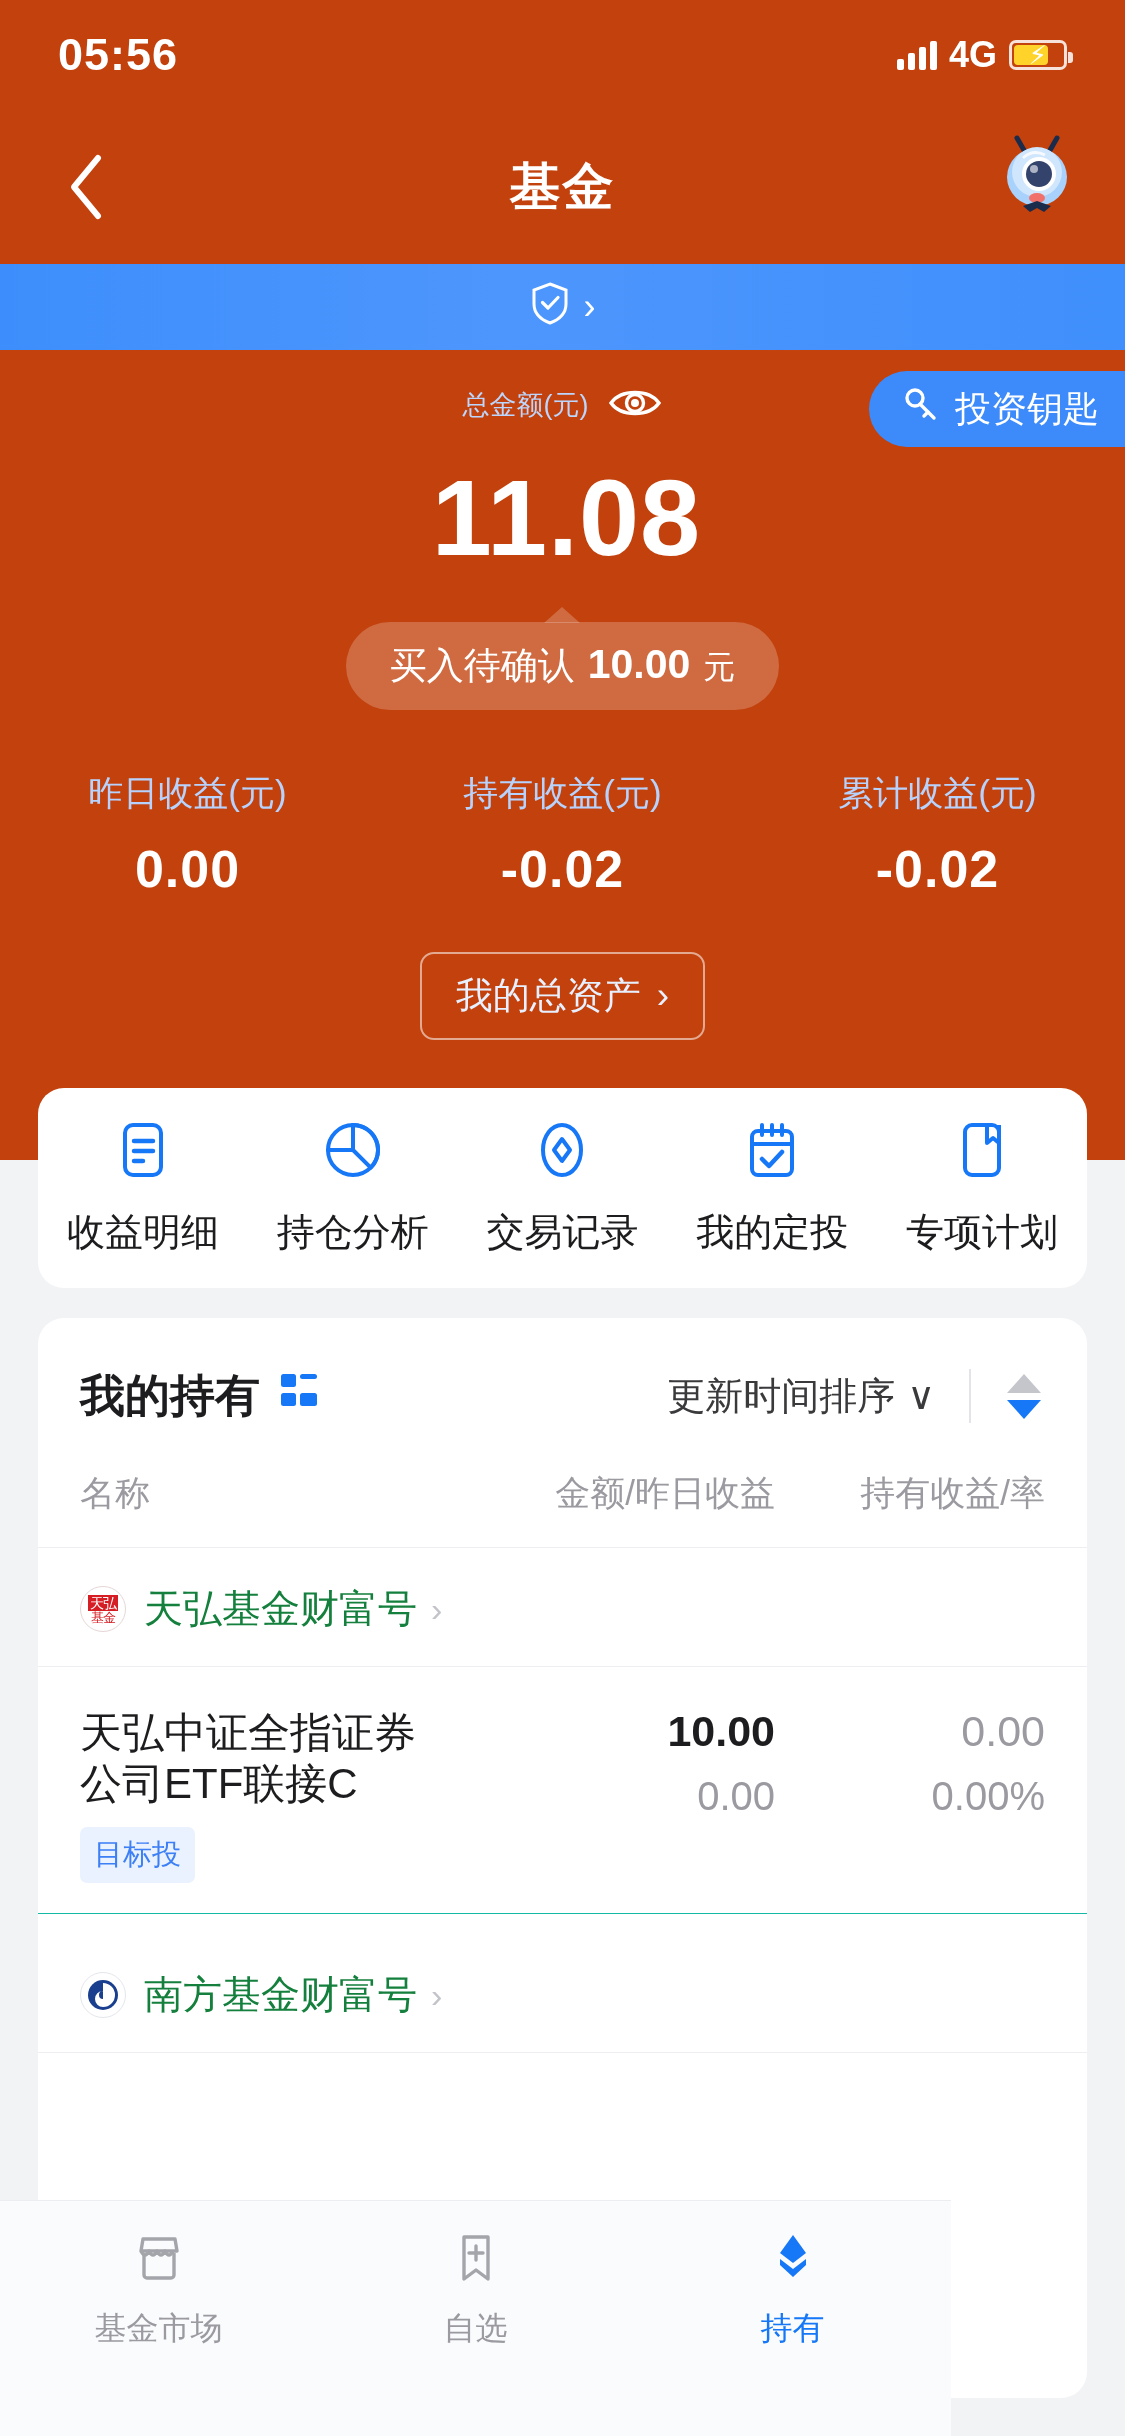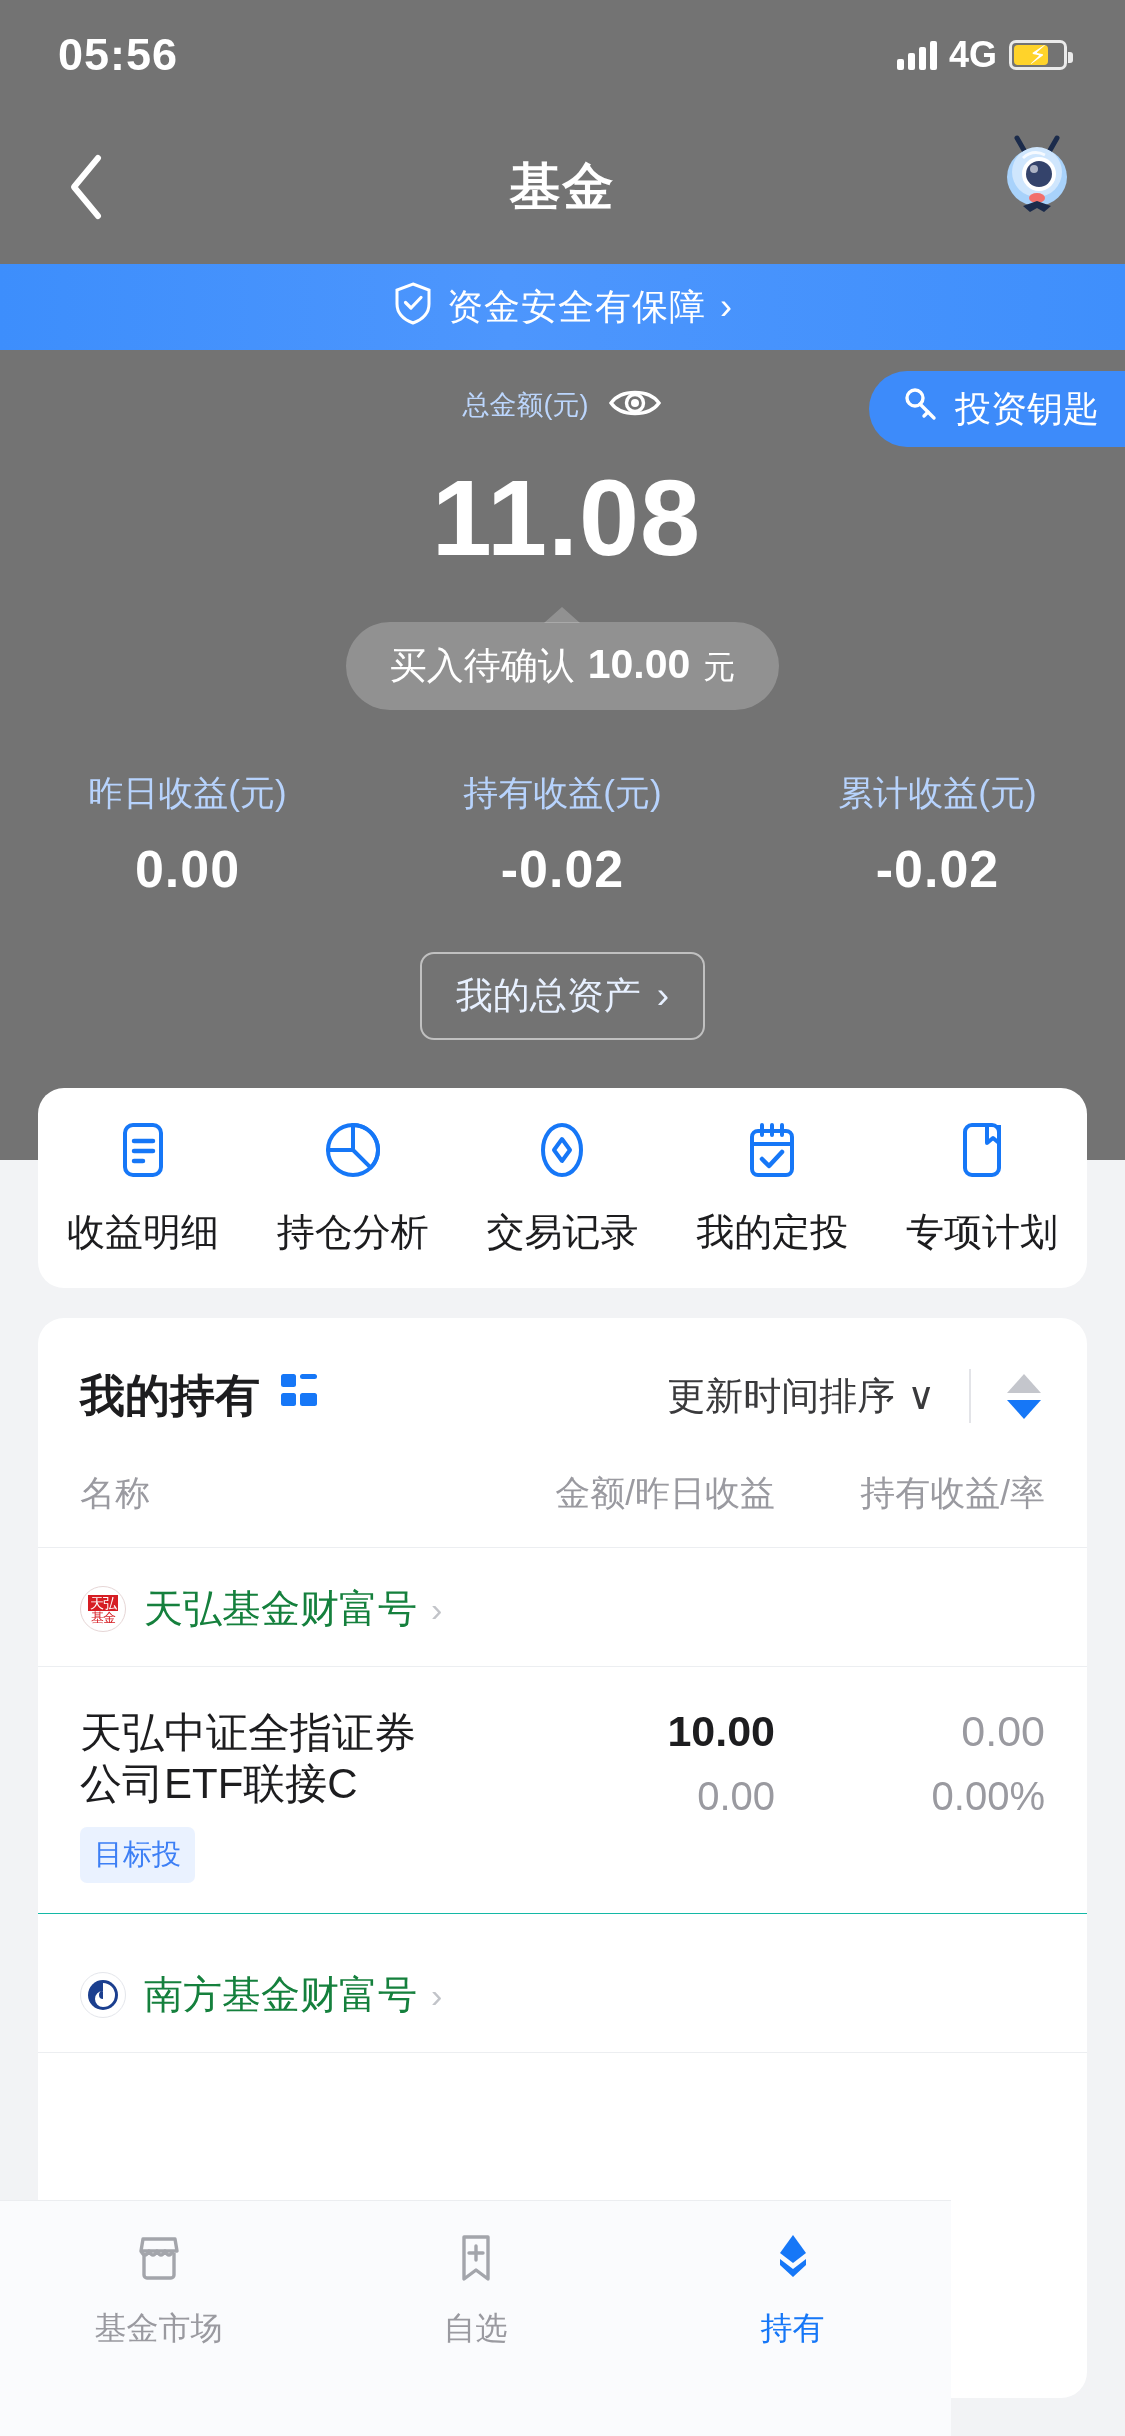--- a/index.html
+++ b/index.html
@@ -7,21 +7,21 @@
     width:1125px; height:2436px;
     font-family:"Liberation Sans","DejaVu Sans",sans-serif;
     background:#f2f3f5;
     overflow:hidden;
   }
   #app { position:relative; width:1125px; height:2436px; background:#f2f3f5; }
 
   
   .hero {
     position:absolute; left:0; top:0; width:1125px; height:1160px;
-    background:#737373;
+    background:#c2410c;
   }
 
   
   .statusbar {
     position:absolute; left:0; top:0; width:1125px; height:110px;
     display:flex; align-items:center; justify-content:space-between;
     padding:0 58px; color:#fff;
   }
   .status-time { font-size:45px; font-weight:600; letter-spacing:1px; }
   .status-right { display:flex; align-items:center; gap:12px; }
@@ -235,21 +235,20 @@
       </div>
     </div>
 
     <div class="safety">
       <span>
         <svg width="40" height="44" viewBox="0 0 40 44">
             <path d="M20 3 L36 9 v14 c0 10 -8 16 -16 19 C12 39 4 33 4 23 V9 Z" fill="none" stroke="#ffffff" stroke-width="3"></path>
             <path d="M12.5 21.5 L18 27 L28 16.5" fill="none" stroke="#ffffff" stroke-width="3.2" stroke-linecap="round" stroke-linejoin="round"></path>
           </svg>
       </span>
-      <span class="txt">资金安全有保障</span>
       <span>›</span>
     </div>
 
     <div class="total-label-row">
       <span class="total-label">总金额(元)</span>
       <span>
         <svg width="54" height="36" viewBox="0 0 54 36">
             <path d="M3 18 C13 4 41 4 51 18 C41 32 13 32 3 18 Z" fill="none" stroke="#ffffff" stroke-width="3.4"></path>
             <circle cx="27" cy="18" r="8.5" fill="none" stroke="#ffffff" stroke-width="3.4"></circle>
             <circle cx="27" cy="18" r="4" fill="#ffffff"></circle>

